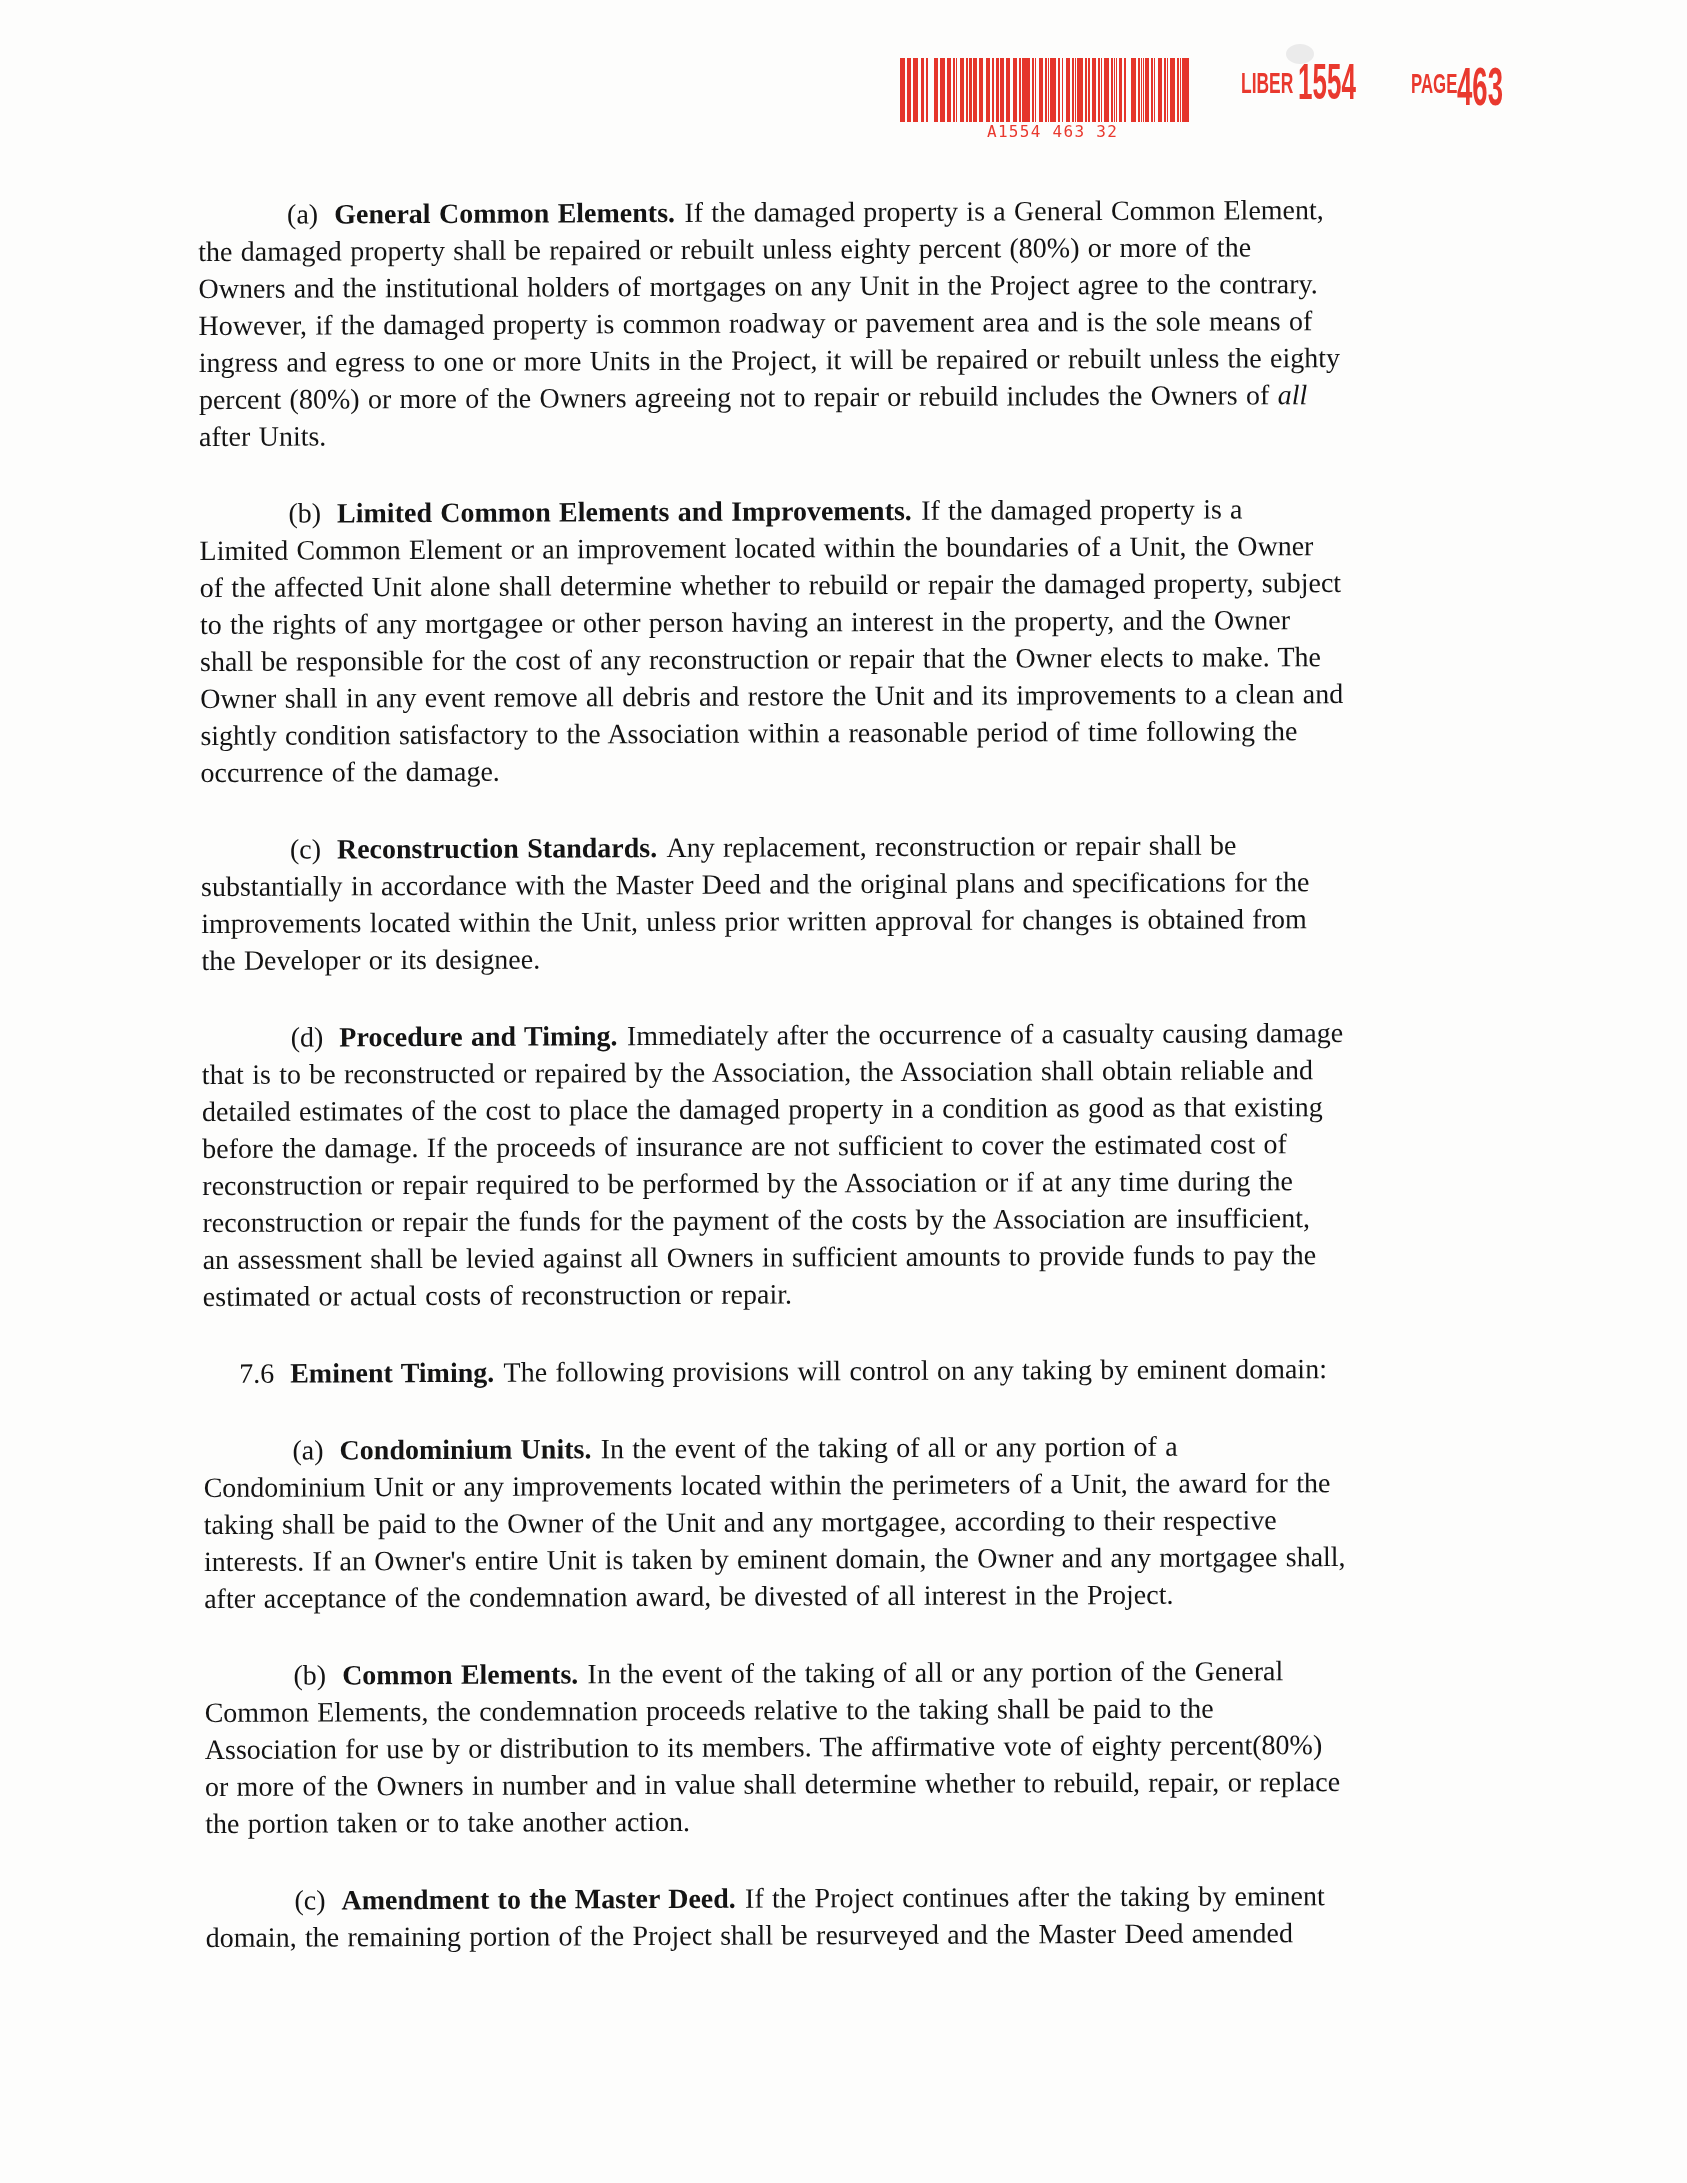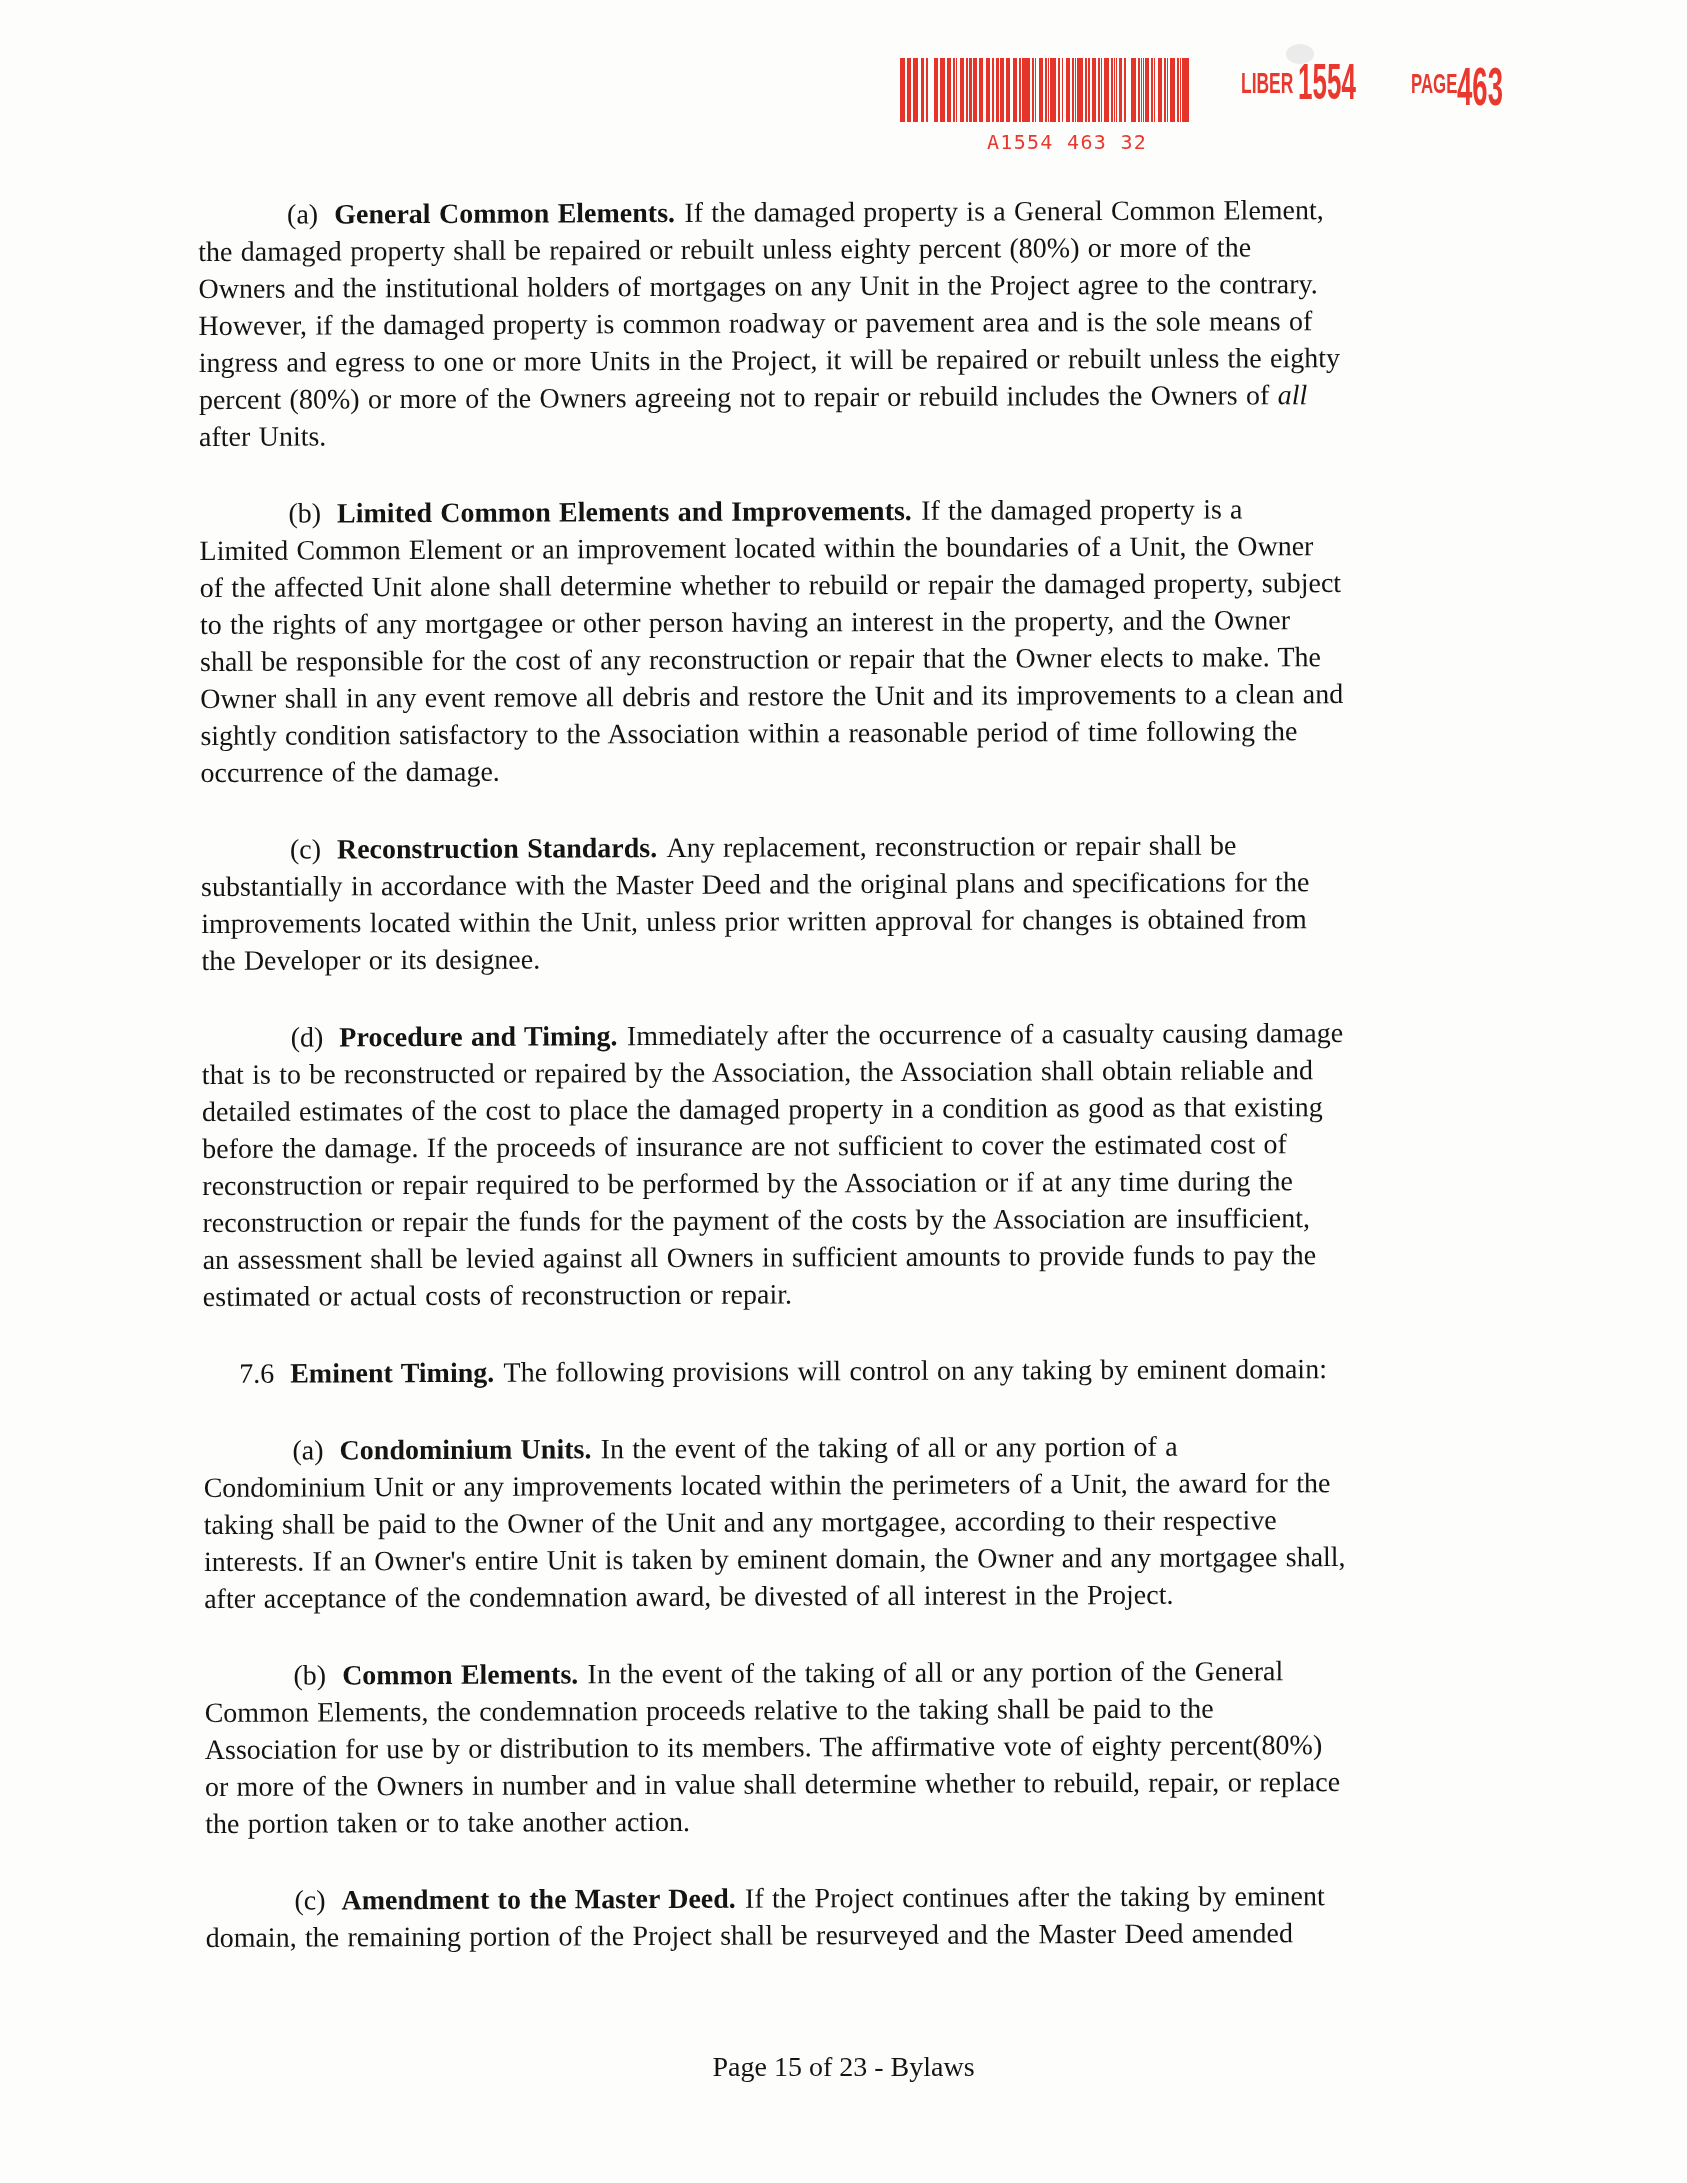--- a/index.html
+++ b/index.html
@@ -23,21 +23,21 @@
       repeating-linear-gradient(90deg,#e5352b 0 1.3px,transparent 1.3px 15px,#e5352b 15px 18px,transparent 18px 27px);
   }
   .barcode::before,.barcode::after{
     content:"";position:absolute;top:0;bottom:0;background:#e5352b;
   }
   .barcode::before{left:0;width:4.6px;}
   .barcode::after{right:0.7px;width:7.3px;}
   .barcode-label{
     position:absolute;left:987px;top:122px;
     font-family:"DejaVu Sans Mono", monospace;
-    font-size:20px;letter-spacing:1.3px;white-space:nowrap;margin-top:8px;
+    font-size:16px;letter-spacing:1.3px;white-space:nowrap;
   }
   .stamp-word{
     position:absolute;font-family:"Liberation Sans", sans-serif;
     font-weight:bold;transform-origin:0 0;white-space:nowrap;line-height:1;
   }
   .liber-label{left:1241px;top:68px;font-size:30px;transform:scaleX(0.58);}
   .liber-number{left:1298px;top:57px;font-size:50px;transform:scaleX(0.52);}
   .page-label{left:1411px;top:70px;font-size:28px;transform:scaleX(0.60);}
   .page-number{left:1457px;top:60px;font-size:53px;transform:scaleX(0.52);}
   .smudge{
@@ -134,16 +134,15 @@
         <div class="line"><span class="ptext">Association for use by or distribution to its members. The affirmative vote of eighty percent(80%)</span></div>
         <div class="line"><span class="ptext">or more of the Owners in number and in value shall determine whether to rebuild, repair, or replace</span></div>
         <div class="line"><span class="ptext">the portion taken or to take another action.</span></div>
       </div>
       <div class="para sub">
         <div class="line first"><span class="pnum">(c)</span><span class="ptitle">Amendment to the Master Deed.</span><span class="ptext">If the Project continues after the taking by eminent</span></div>
         <div class="line"><span class="ptext">domain, the remaining portion of the Project shall be resurveyed and the Master Deed amended</span></div>
       </div>
     </div>
 
-  <div class="footer">Page 15 of 23 - Bylaws</div>
 
 </div>
 
 
 </body></html>

